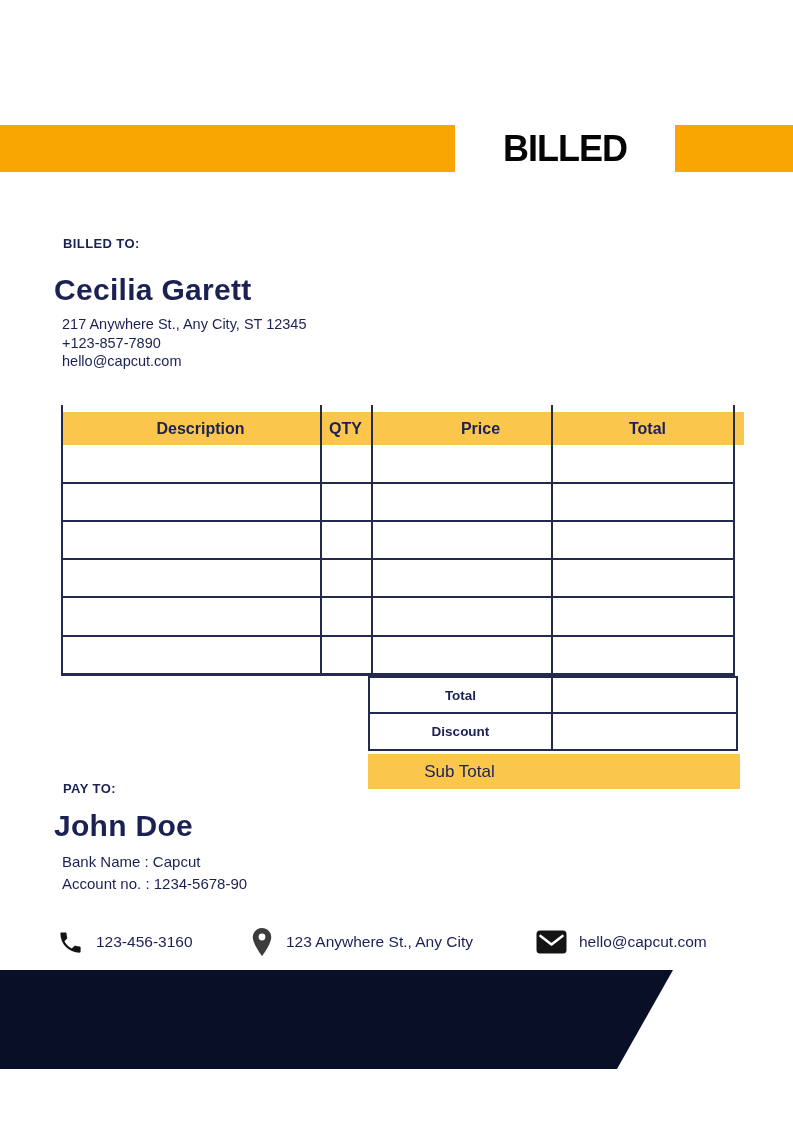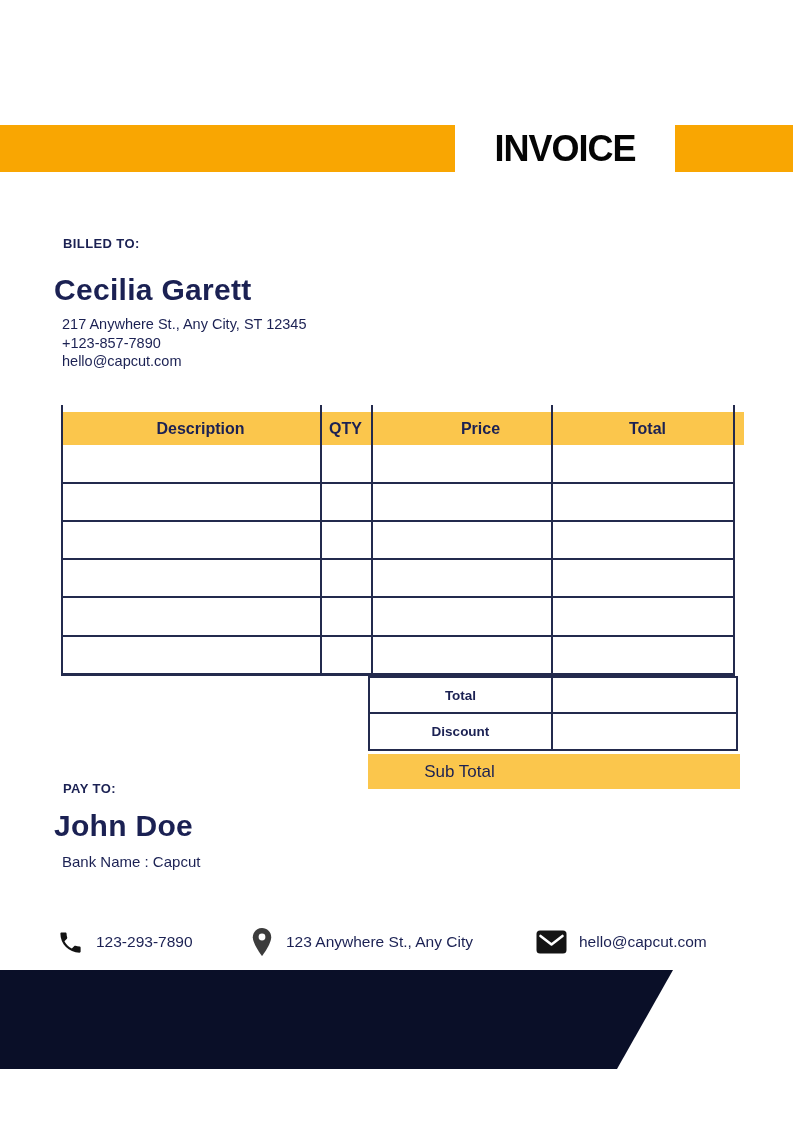--- a/index.html
+++ b/index.html
@@ -75,21 +75,21 @@
 
   
   .footer-shape{position:absolute;left:0;top:970px;width:683px;height:99px;}
 </style>
 </head>
 <body>
 
 <div class="page">
 
   <div class="banner-left"></div>
-  <div class="invoice-title">INVOICE</div>
+  <div class="invoice-title">BILLED</div>
   <div class="banner-right"></div>
 
   <div class="small-label billed-label">BILLED TO:</div>
   <div class="big-name billed-name">Cecilia Garett</div>
   <div class="addr-block">
     <div>217 Anywhere St., Any City, ST 12345</div>
     <div>+123-857-7890</div>
     <div>hello@capcut.com</div>
   </div>
 
@@ -159,29 +159,30 @@
     <div class="totals-label totals-label-discount">Discount</div>
   </div>
   <div class="subtotal-bar">
     <div class="subtotal-label">Sub Total</div>
   </div>
 
   <div class="small-label payto-label">PAY TO:</div>
   <div class="big-name payto-name">John Doe</div>
   <div class="bank-block">
     <div>Bank Name : Capcut</div>
+    <div>Account no. : 1234-5678-90</div>
   </div>
 
   <div class="contact-item ci-phone">
     <span class="icon">
       <svg width="27" height="27" viewBox="0 0 24 24">
         <path fill="#141414" d="M6.62 10.79c1.44 2.83 3.76 5.15 6.59 6.59l2.2-2.2c.27-.27.67-.36 1.02-.24 1.12.37 2.33.57 3.57.57.55 0 1 .45 1 1V20c0 .55-.45 1-1 1-9.39 0-17-7.61-17-17 0-.55.45-1 1-1h3.5c.55 0 1 .45 1 1 0 1.25.2 2.45.57 3.57.11.35.03.74-.25 1.02l-2.2 2.2z"></path>
       </svg>
     </span>
-    <span>123-293-7890</span>
+    <span>123-456-3160</span>
   </div>
 
   <div class="contact-item ci-address">
     <span class="icon">
       <svg width="24" height="30" viewBox="0 0 24 30">
         <path fill="#3C3C3C" d="M12 1C6.9 1 2.8 5.1 2.8 10.2 2.8 17.1 12 29 12 29s9.2-11.9 9.2-18.8C21.2 5.1 17.1 1 12 1z"></path>
         <circle fill="#ffffff" cx="12" cy="10" r="3.4"></circle>
       </svg>
     </span>
     <span>123 Anywhere St., Any City</span>

